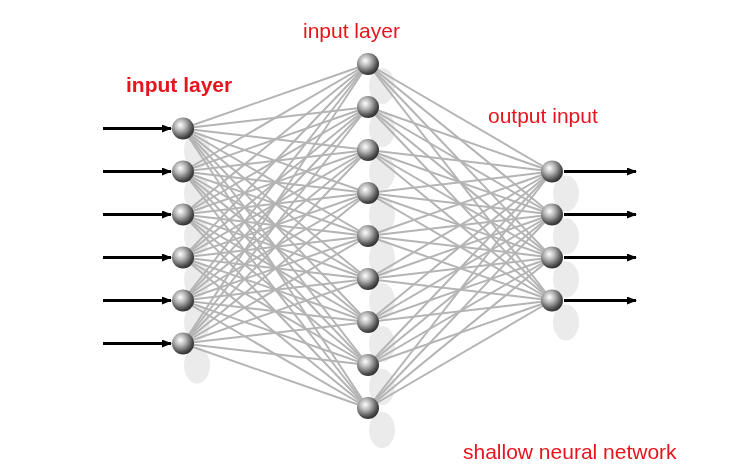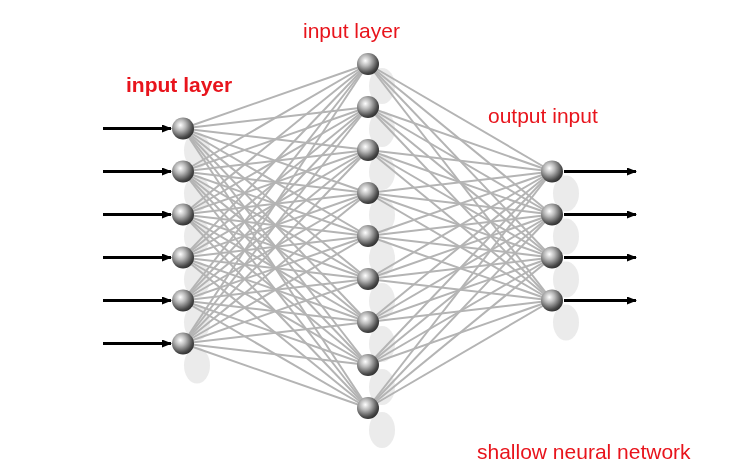--- a/index.html
+++ b/index.html
@@ -2,21 +2,21 @@
 <html><head>
 <meta charset="utf-8">
 <style>
   html, body { margin:0; padding:0; background:#ffffff; }
   body { width:738px; height:473px; position:relative; overflow:hidden; font-family:"Liberation Sans", sans-serif; }
   #diagram { position:absolute; left:0; top:0; }
   .label { position:absolute; color:#e8141c; font-family:"Liberation Sans", sans-serif; font-size:21px; white-space:nowrap; }
   #lbl-input { left:126px; top:73px;font-weight:bold; }
   #lbl-hidden { left:303px; top:19px; }
   #lbl-output { left:488px; top:104px; }
-  #lbl-caption { left:477px; top:440px; }
+  #lbl-caption { left:463px; top:440px; }
 </style>
 </head>
 <body>
 
 <svg id="diagram" width="738" height="473" xmlns="http://www.w3.org/2000/svg">
   <defs>
     <radialGradient id="sphere" cx="0.38" cy="0.35" r="0.7">
       <stop offset="0" stop-color="#ffffff"></stop>
       <stop offset="0.35" stop-color="#b8b8b8"></stop>
       <stop offset="0.8" stop-color="#4a4a4a"></stop>

